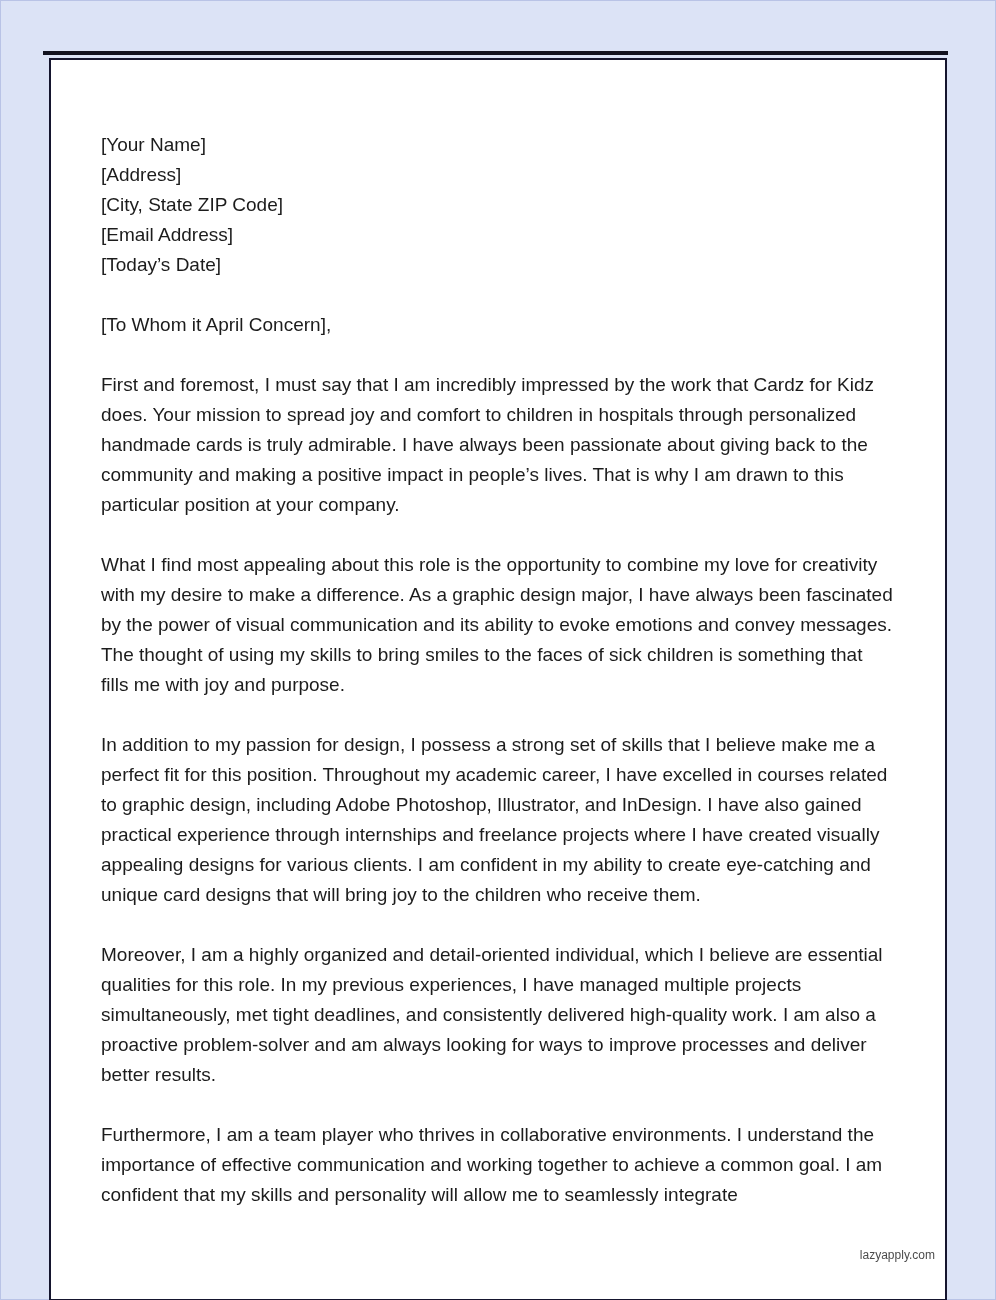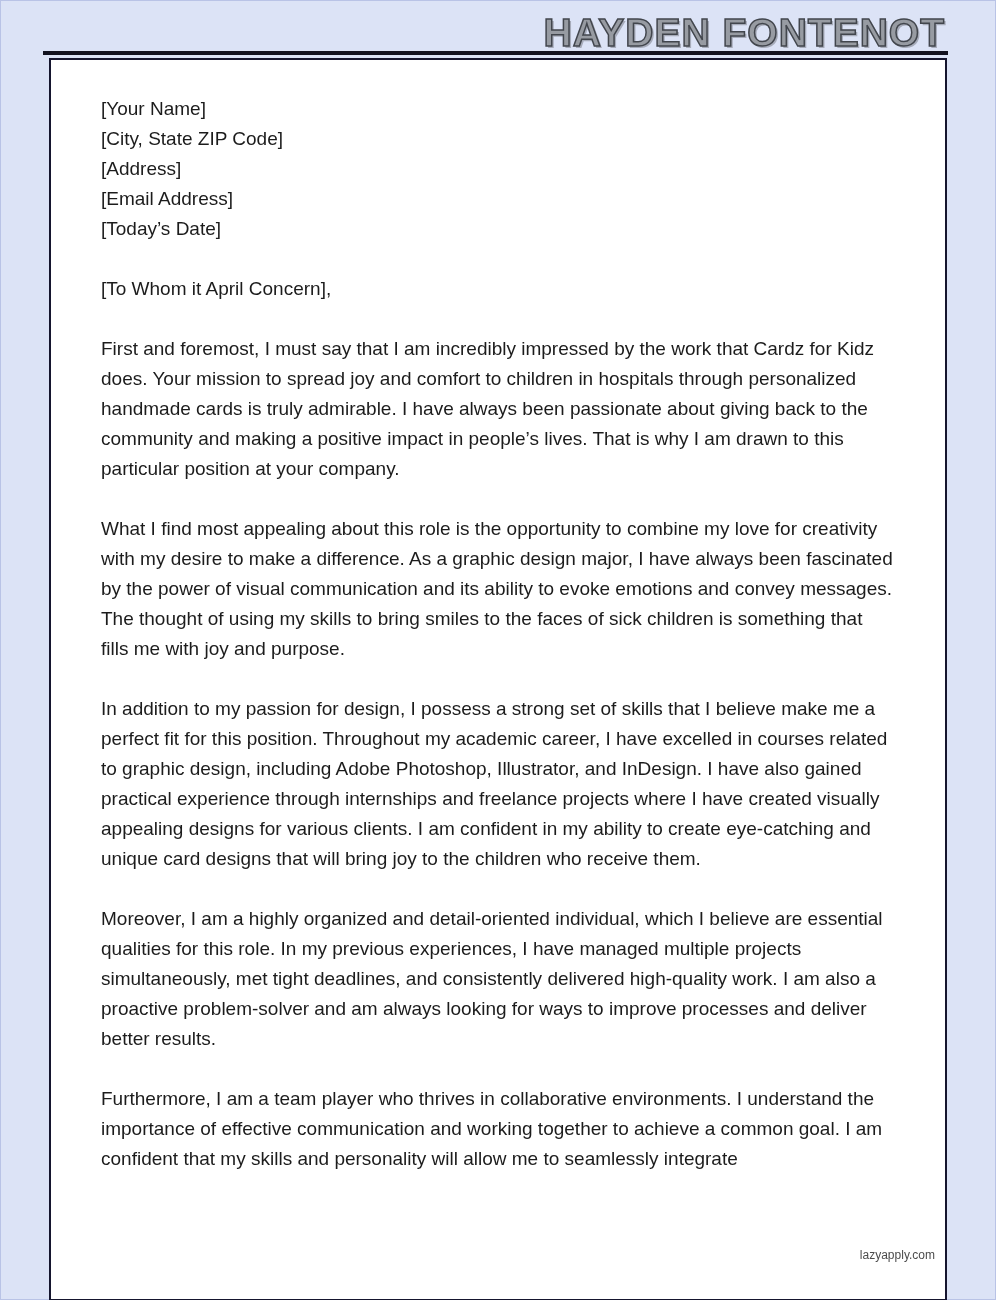--- a/index.html
+++ b/index.html
@@ -42,21 +42,21 @@
   }
   .sheet {
     position: absolute;
     left: 48px;
     top: 57px;
     width: 898px;
     height: 1243px;
     background: #ffffff;
     border: 2px solid #15152e;
     box-sizing: border-box;
-    padding: 34px 52px 0 50px;
+    padding: 70px 52px 0 50px;
     overflow: hidden;
   }
   .sheet p {
     margin: 0;
     font-size: 19px;
     line-height: 30px;
     color: #1c1c1c;
   }
   .address-block {
     margin: 0 0 30px 0;
@@ -73,30 +73,29 @@
     right: 60px;
     font-size: 12px;
     color: #4c4c4c;
   }
 </style>
 </head>
 <body>
 
 <div class="canvas">
 
-  <h1 class="header-title">HAYDEN FONTENOT</h1>
 
   <div class="header-divider"></div>
 
   <div class="sheet">
 
     <div class="address-block">
       <p>[Your Name]</p>
+      <p>[Address]</p>
       <p>[City, State ZIP Code]</p>
-      <p>[Address]</p>
       <p>[Email Address]</p>
       <p>[Today’s Date]</p>
     </div>
 
     <p class="salutation">[To Whom it April Concern],</p>
 
 
     <p class="para">First and foremost, I must say that I am incredibly impressed by the work that Cardz for Kidz does. Your mission to spread joy and comfort to children in hospitals through personalized handmade cards is truly admirable. I have always been passionate about giving back to the community and making a positive impact in people’s lives. That is why I am drawn to this particular position at your company.</p>
 
     <p class="para">What I find most appealing about this role is the opportunity to combine my love for creativity with my desire to make a difference. As a graphic design major, I have always been fascinated by the power of visual communication and its ability to evoke emotions and convey messages. The thought of using my skills to bring smiles to the faces of sick children is something that fills me with joy and purpose.</p>

